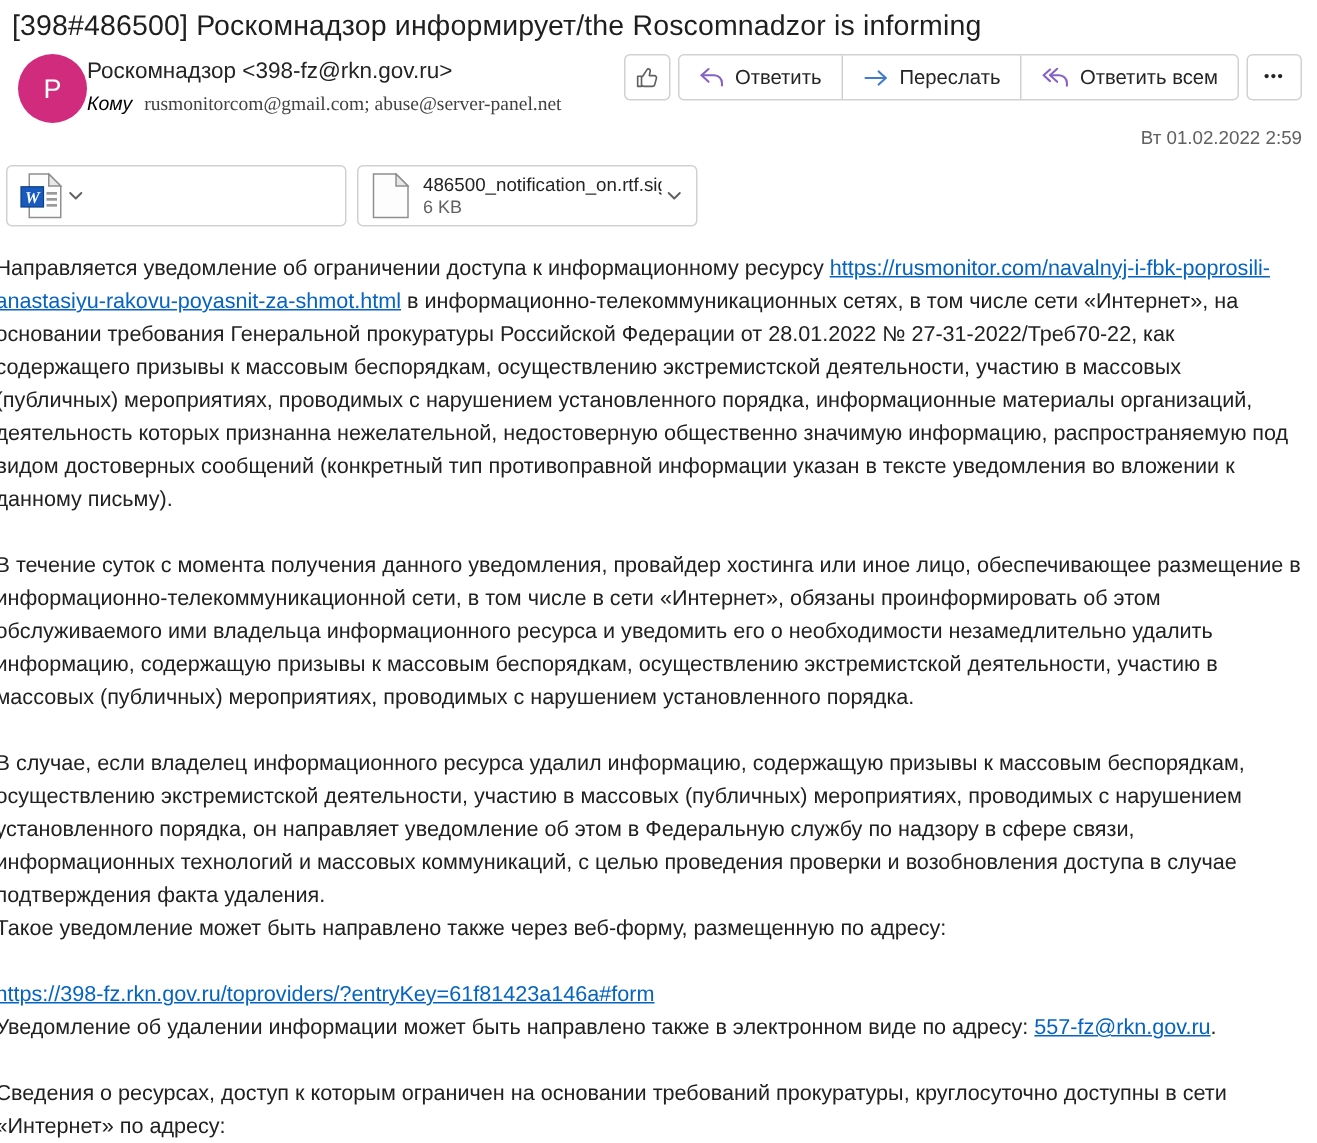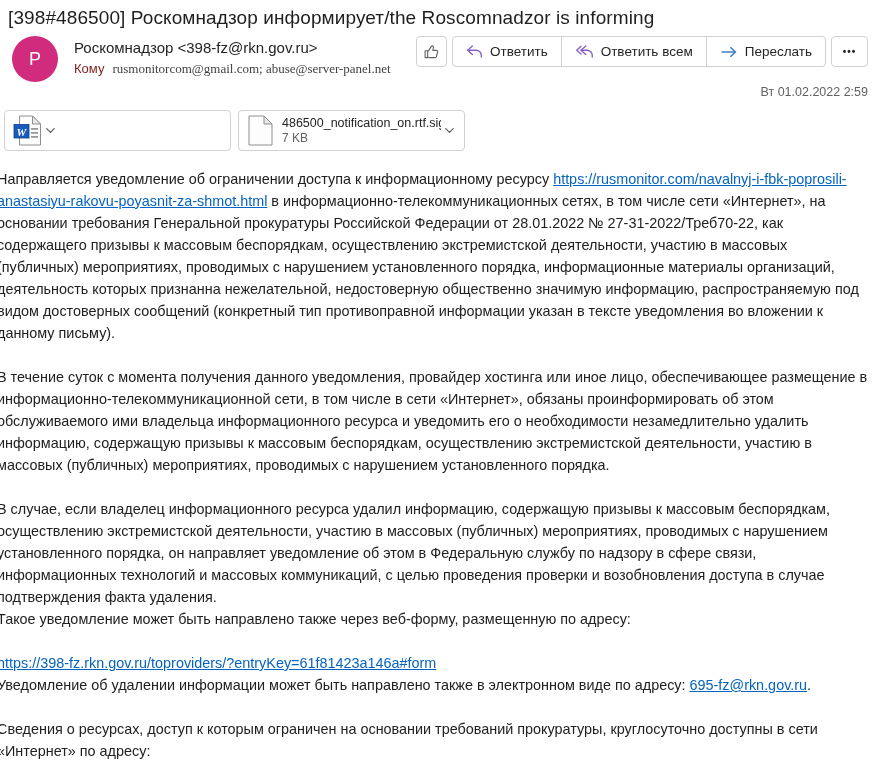--- a/index.html
+++ b/index.html
@@ -22,24 +22,24 @@
   }
 
   
   .hdr { display: flex; align-items: flex-start; padding: 3px 10px 0 12px; }
   .avatar {
     width: 46px; height: 46px; border-radius: 50%;
     color: #fff; font-size: 18px;
     display: flex; align-items: center; justify-content: center;
     flex: 0 0 auto; cursor: pointer;
   }
-  .sender-block { margin-left: 16px; padding-top: 3px; min-width: 0; }
+  .sender-block { margin-left: 0; padding-top: 3px; min-width: 0; }
   .sender { font-size: 15px; color: #242424; white-space: nowrap; }
   .to-row { margin-top: 5px; font-size: 13px; white-space: nowrap; }
-  .to-label { color: #7f1d1d; margin-right: 8px; }
+  .to-label { color: #000000; margin-right: 8px; font-style: italic; }
   .recipients { color: #424242; font-family: Liberation Serif, serif; }
 
   .actions { margin-left: auto; display: flex; flex-direction: column; align-items: flex-end; }
   .btn-row { display: flex; align-items: stretch; gap: 5px; }
   .btn, .btn-group {
     background: #fff; border: 1px solid #d1d1d1; border-radius: 4px; height: 31px;
   }
   .btn { display: flex; align-items: center; justify-content: center; cursor: pointer; }
   .btn-like { width: 31px; }
   .btn-more { width: 37px; font-size: 13px; font-weight: bold; color: #242424; letter-spacing: 1px; }
@@ -109,36 +109,36 @@
             <span class="icon">
               <svg width="17" height="15" viewBox="0 0 20 17" fill="none" stroke="#8661c5" stroke-width="1.6" stroke-linecap="round" stroke-linejoin="round">
                 <path d="M7.5 2 2 7 l5.5 5"></path>
                   <path d="M2 7 h10 c3.3 0 6 2.7 6 6 v2"></path>
               </svg>
             </span>
             <span>Ответить</span>
           </div>
           <div class="gbtn">
             <span class="icon">
+              <svg width="18" height="14" viewBox="0 0 20 16" fill="none" stroke="#3e7dc8" stroke-width="1.6" stroke-linecap="round" stroke-linejoin="round">
+                <path d="M2 8 h15"></path>
+                  <path d="M12 3 l5.5 5 -5.5 5"></path>
+              </svg>
+            </span>
+            <span>Переслать</span>
+          </div>
+          <div class="gbtn">
+            <span class="icon">
               <svg width="19" height="15" viewBox="0 0 22 17" fill="none" stroke="#8661c5" stroke-width="1.6" stroke-linecap="round" stroke-linejoin="round">
                 <path d="M7 2.5 2 7 l5 4.5"></path>
                   <path d="M12.5 2 7 7 l5.5 5"></path>
                   <path d="M7 7 h7 c3.3 0 6 2.7 6 6 v2"></path>
               </svg>
             </span>
             <span>Ответить всем</span>
-          </div>
-          <div class="gbtn">
-            <span class="icon">
-              <svg width="18" height="14" viewBox="0 0 20 16" fill="none" stroke="#3e7dc8" stroke-width="1.6" stroke-linecap="round" stroke-linejoin="round">
-                <path d="M2 8 h15"></path>
-                  <path d="M12 3 l5.5 5 -5.5 5"></path>
-              </svg>
-            </span>
-            <span>Переслать</span>
           </div>
         </div>
         <div class="btn btn-more">
           <span style="font-size:10px;">•••</span>
         </div>
       </div>
       <div class="date">Вт 01.02.2022 2:59</div>
     </div>
   </div>
 
@@ -165,33 +165,33 @@
     </div>
     <div class="att-card">
       <span class="icon">
         <svg width="26" height="31" viewBox="0 0 26 31">
           <path d="M2 1 h15 l8 8 v21 h-23 z" fill="#fdfdfd" stroke="#8f8f8f" stroke-width="1"></path>
           <path d="M17 1 l8 8 h-8 z" fill="#e8e8e8" stroke="#8f8f8f" stroke-width="1"></path>
         </svg>
       </span>
       <div class="att-meta">
         <div class="att-name">486500_notification_on.rtf.sig</div>
-        <div class="att-size">7 KB</div>
+        <div class="att-size">6 KB</div>
       </div>
       <span class="att-chevron">
         <span class="icon">
           <svg width="13" height="13" viewBox="0 0 14 14" fill="none" stroke="#616161" stroke-width="1.4" stroke-linecap="round" stroke-linejoin="round">
               <path d="M3 5 l4 4 4-4"></path>
             </svg>
         </span>
       </span>
     </div>
   </div>
 
   <div class="email-body" id="email-body">
       <p><span>Направляется уведомление об ограничении доступа к информационному ресурсу </span><a class="lnk">https://rusmonitor.com/navalnyj-i-fbk-poprosili-anastasiyu-rakovu-poyasnit-za-shmot.html</a><span> в информационно-телекоммуникационных сетях, в том числе сети «Интернет», на основании требования Генеральной прокуратуры Российской Федерации от 28.01.2022 № 27-31-2022/Треб70-22, как содержащего призывы к массовым беспорядкам, осуществлению экстремистской деятельности, участию в массовых (публичных) мероприятиях, проводимых с нарушением установленного порядка, информационные материалы организаций, деятельность которых признанна нежелательной, недостоверную общественно значимую информацию, распространяемую под видом достоверных сообщений (конкретный тип противоправной информации указан в тексте уведомления во вложении к данному письму).</span></p>
       <p><span>В течение суток с момента получения данного уведомления, провайдер хостинга или иное лицо, обеспечивающее размещение в информационно-телекоммуникационной сети, в том числе в сети «Интернет», обязаны проинформировать об этом обслуживаемого ими владельца информационного ресурса и уведомить его о необходимости незамедлительно удалить информацию, содержащую призывы к массовым беспорядкам, осуществлению экстремистской деятельности, участию в массовых (публичных) мероприятиях, проводимых с нарушением установленного порядка.</span></p>
       <p><span>В случае, если владелец информационного ресурса удалил информацию, содержащую призывы к массовым беспорядкам, осуществлению экстремистской деятельности, участию в массовых (публичных) мероприятиях, проводимых с нарушением установленного порядка, он направляет уведомление об этом в Федеральную службу по надзору в сфере связи, информационных технологий и массовых коммуникаций, с целью проведения проверки и возобновления доступа в случае подтверждения факта удаления.</span><br><span>Такое уведомление может быть направлено также через веб-форму, размещенную по адресу:</span></p>
-      <p><a class="lnk">https://398-fz.rkn.gov.ru/toproviders/?entryKey=61f81423a146a#form</a><br><span>Уведомление об удалении информации может быть направлено также в электронном виде по адресу: </span><a class="lnk">695-fz@rkn.gov.ru</a><span>.</span></p>
+      <p><a class="lnk">https://398-fz.rkn.gov.ru/toproviders/?entryKey=61f81423a146a#form</a><br><span>Уведомление об удалении информации может быть направлено также в электронном виде по адресу: </span><a class="lnk">557-fz@rkn.gov.ru</a><span>.</span></p>
       <p><span>Сведения о ресурсах, доступ к которым ограничен на основании требований прокуратуры, круглосуточно доступны в сети «Интернет» по адресу:</span><br><a class="lnk">https://398-fz.rkn.gov.ru</a><span>.</span></p>
     </div>
 
 </div>
 
 </body></html>

